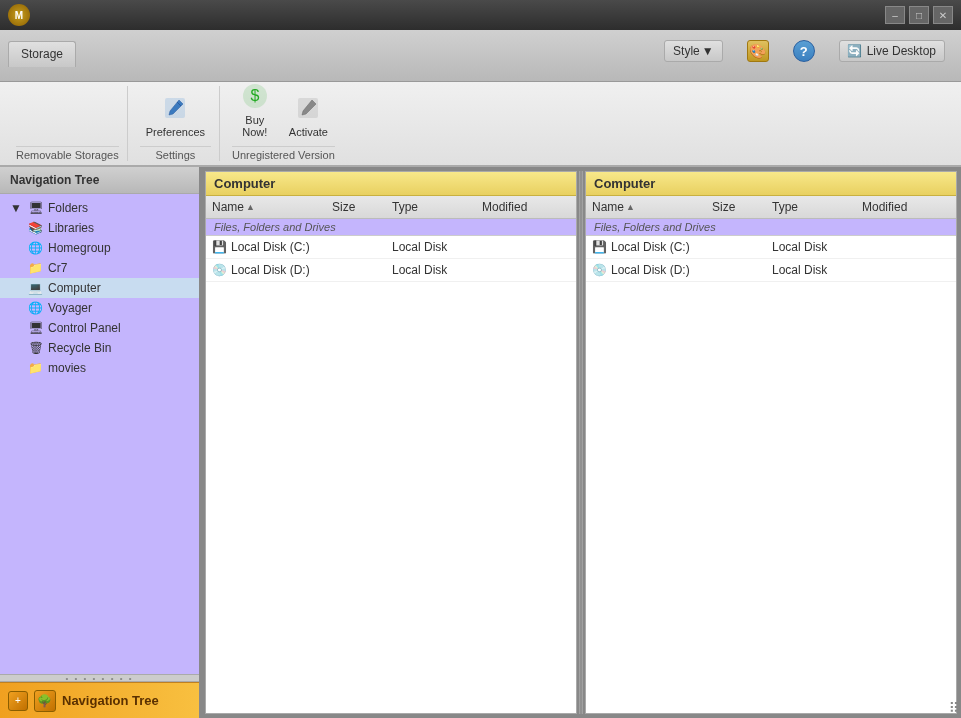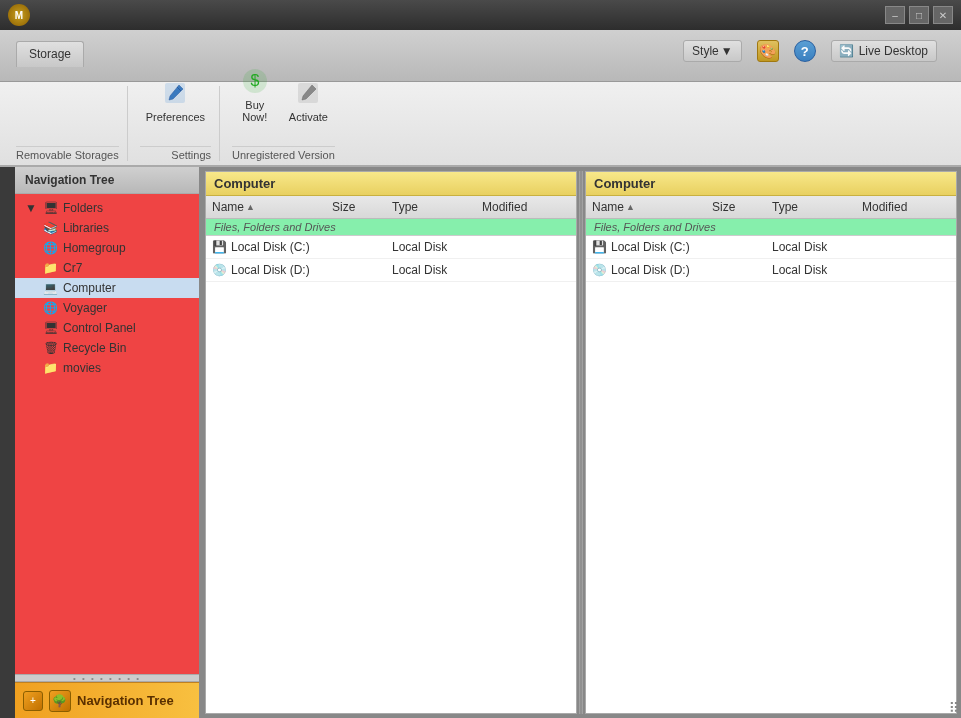--- a/index.html
+++ b/index.html
@@ -21,21 +21,21 @@
     .title-text { font-size: 12px; color: #ddd; }
     .window-controls { display: flex; gap: 4px; }
     .win-btn { width: 20px; height: 18px; background: #666; border: 1px solid #888; color: #ccc; font-size: 10px; cursor: pointer; display: flex; align-items: center; justify-content: center; }
 
     
     .toolbar {
       background: linear-gradient(to bottom, #d0d0d0, #b8b8b8);
       height: 52px;
       display: flex;
       align-items: center;
-      padding: 0 16px;
+      padding: 0 8px;
       border-bottom: 1px solid #999;
     }
     .tab-storage {
       background: linear-gradient(to bottom, #e0e0e0, #c8c8c8);
       border: 1px solid #aaa;
       border-bottom: none;
       padding: 4px 12px;
       font-size: 12px;
       cursor: pointer;
       height: 26px;
@@ -82,29 +82,29 @@
       align-items: center;
       justify-content: center;
       font-size: 20px;
     }
     .ribbon-btn-label { font-size: 11px; color: #333; text-align: center; }
     .ribbon-group-label {
       font-size: 11px;
       color: #555;
       border-top: 1px solid #ccc;
       width: 100%;
-      text-align: right;
+      text-align: center;
       padding-top: 2px;
-      margin-top: 19px;
+      margin-top: 4px;
     }
     .right-toolbar {
       margin-left: auto;
       display: flex;
       align-items: center;
-      gap: 15px;
+      gap: 24px;
       padding: 4px 8px;
       align-self: flex-start;
       margin-top: 6px;
     }
     .style-btn {
       display: flex;
       align-items: center;
       gap: 2px;
       background: linear-gradient(to bottom, #e0e0e0, #c8c8c8);
       border: 1px solid #aaa;
@@ -137,25 +137,24 @@
     
     .main-layout {
       display: flex;
       height: calc(718px - 30px - 52px - 85px);
       background: #3a3a3a;
     }
 
     
     .nav-pane {
       width: 312px;
-      background: #ef4444;
+      background: #c4b5fd;
       border-right: 2px solid #888;
       display: flex;
       flex-direction: column;
-      margin-left: 15px;
     }
     .nav-header {
       background: linear-gradient(to bottom, #d0d0d0, #b8b8b8);
       padding: 6px 10px;
       font-size: 12px;
       font-weight: bold;
       color: #333;
       border-bottom: 1px solid #aaa;
     }
     .nav-tree {
@@ -244,21 +243,21 @@
       display: flex;
       align-items: center;
       gap: 2px;
     }
     .col-name { flex: 1; min-width: 120px; }
     .col-size { width: 60px; }
     .col-type { width: 90px; }
     .col-modified { width: 100px; }
     .col-sort-arrow { font-size: 9px; color: #666; }
     .section-label {
-      background: #86efac;
+      background: #c4b5fd;
       padding: 2px 8px;
       font-size: 11px;
       color: #555;
       font-style: italic;
       border-bottom: 1px solid #ccc;
     }
     .file-row {
       display: flex;
       align-items: center;
       padding: 2px 0;

